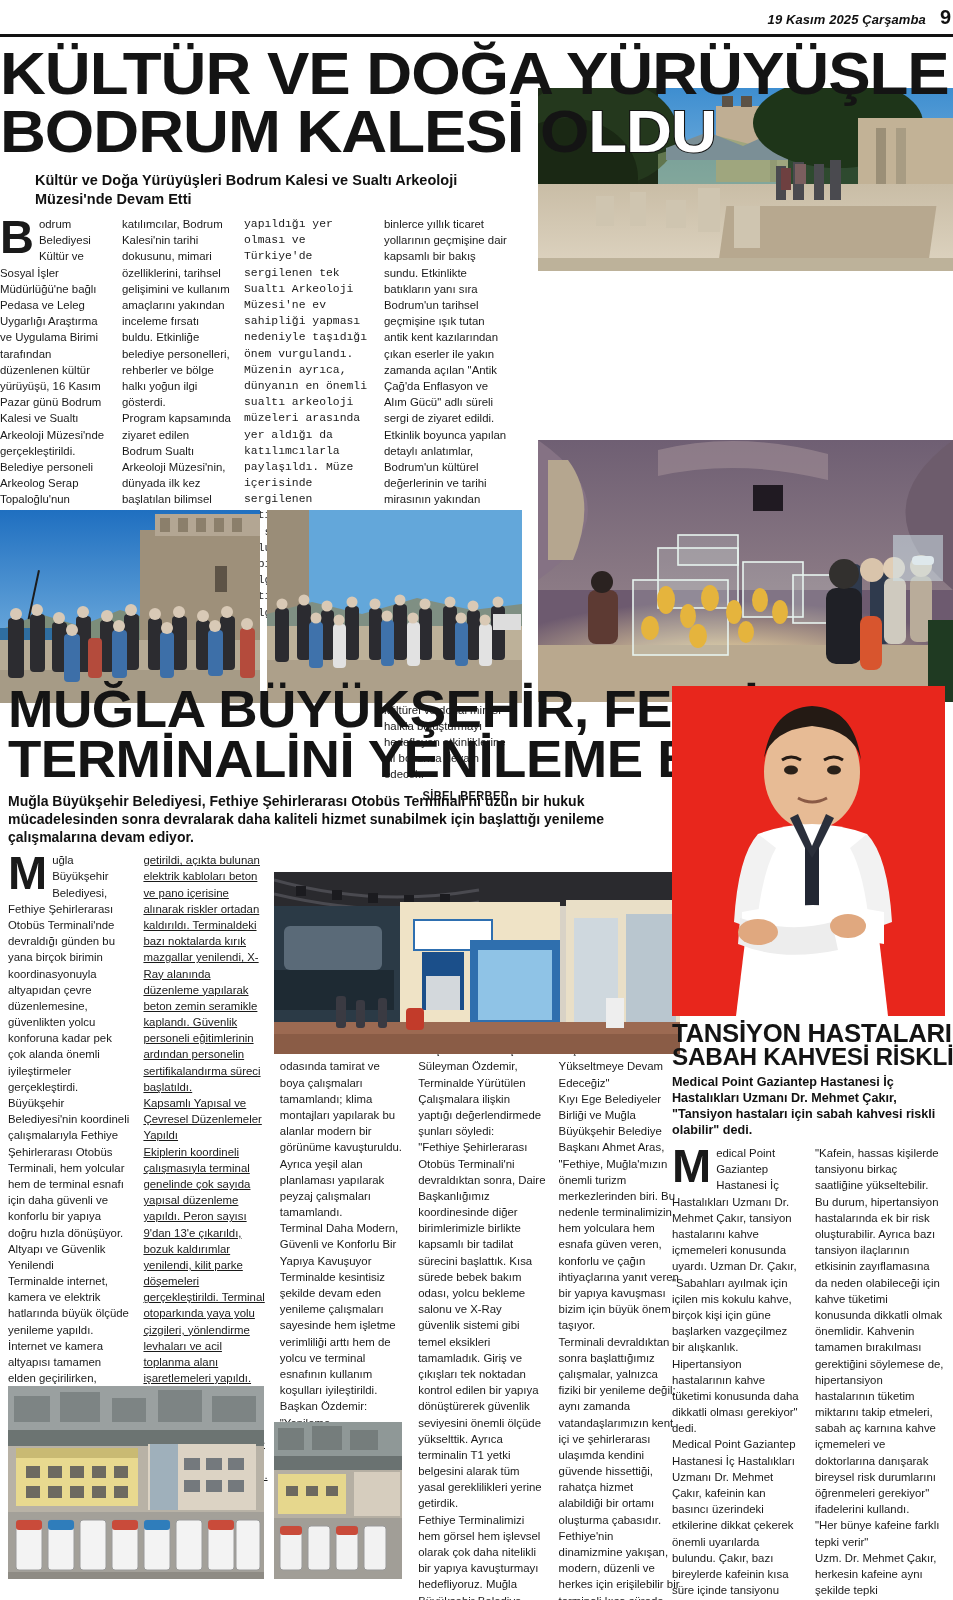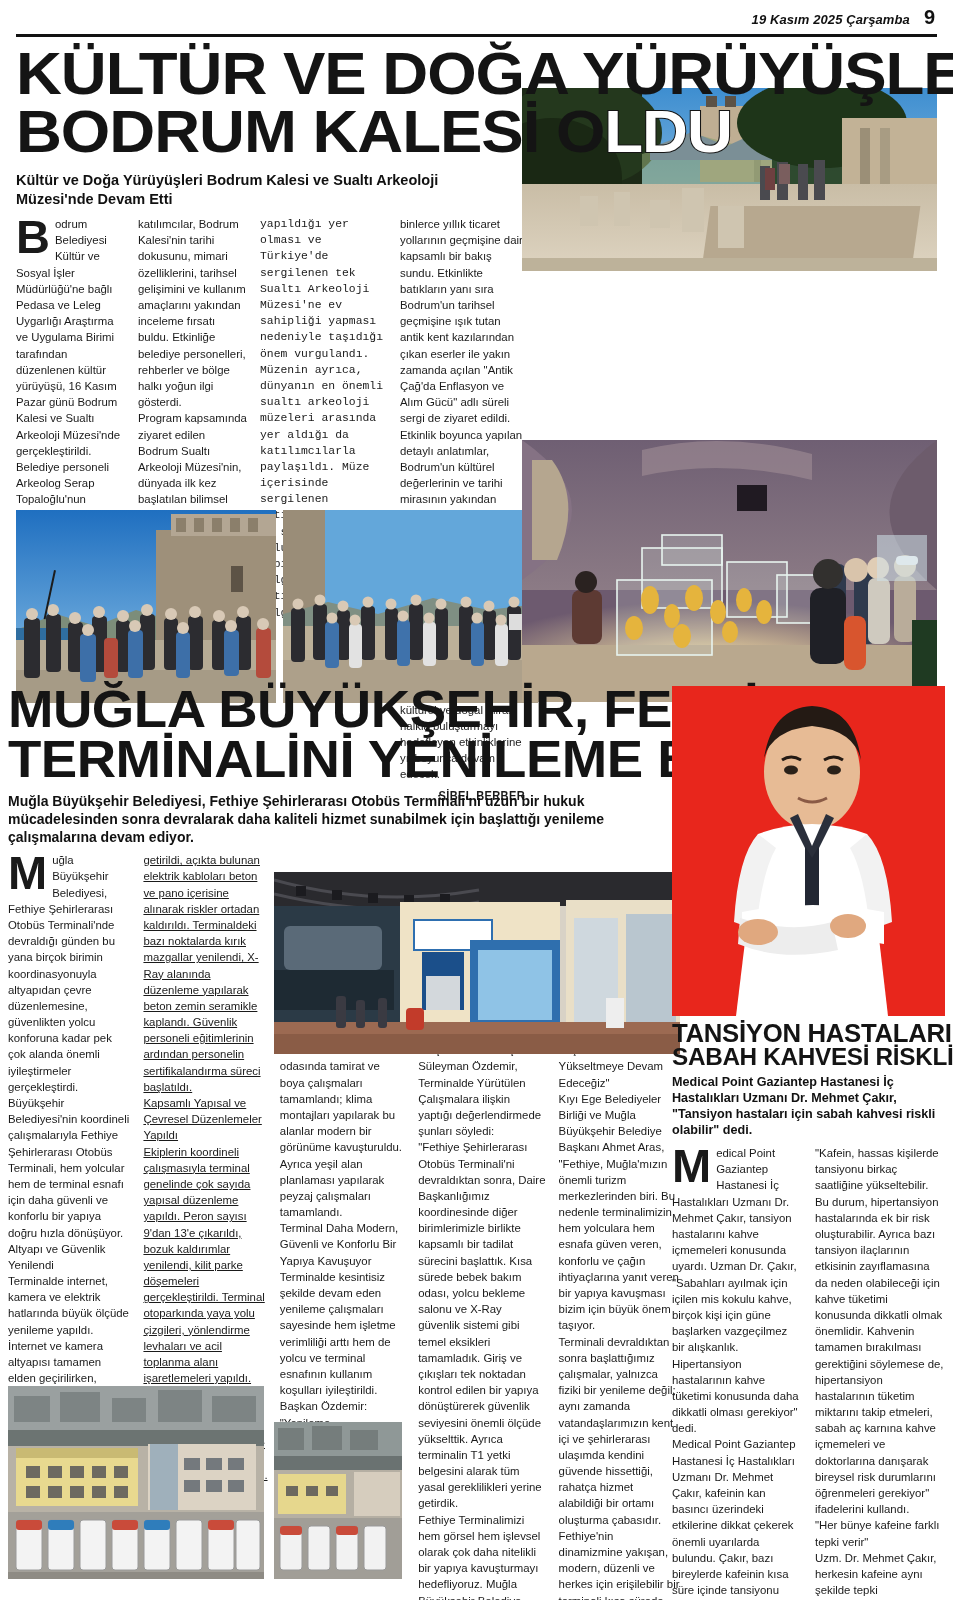--- a/index.html
+++ b/index.html
@@ -4,21 +4,21 @@
 <style>
   html,body{margin:0;padding:0;}
   body{
     width:953px;height:1600px;
     background:#ffffff;
     font-family:"Liberation Sans", sans-serif;
     color:#111;
     overflow:hidden;
     position:relative;
   }
-  .page{position:relative;width:953px;height:1600px;box-sizing:border-box;padding:0 16px;}
+  .page{position:relative;width:953px;height:1600px;box-sizing:border-box;padding:0 0;}
 
   
   .masthead{display:flex;justify-content:flex-end;align-items:baseline;gap:14px;padding:6px 2px 3px 0;}
   .masthead .date{font-size:13px;font-weight:bold;font-style:italic;letter-spacing:.1px;}
   .masthead .pageno{font-size:20px;font-weight:bold;}
   .rule-top{height:3px;background:#111;margin:2px 0 10px 0;}
 
   
   .hl-wrap{position:relative;}
   .headline{
@@ -135,21 +135,21 @@
       </svg>
     </div>
 
     <div class="hl-wrap" style="position:relative;z-index:2;">
       <div class="headline l1">KÜLTÜR VE DOĞA YÜRÜYÜŞLERİ ROTASI</div>
       <div class="headline l2">
         <span>BODRUM KALESİ O</span><span class="outline">LDU</span>
       </div>
     </div>
 
-    <div style="display:flex;">
+    <div style="display:flex;margin-left:35px;">
       <div style="width:475px;">
         <div class="deck">Kültür ve Doğa Yürüyüşleri Bodrum Kalesi ve Sualtı Arkeoloji Müzesi'nde Devam Etti</div>
       </div>
     </div>
 
     <div class="colwrap" style="align-items:flex-start;">
       <div class="col" style="width:110px;">
         <p class="dropcap">Bodrum Belediyesi Kültür ve Sosyal İşler Müdürlüğü'ne bağlı Pedasa ve Leleg Uygarlığı Araştırma ve Uygulama Birimi tarafından düzenlenen kültür yürüyüşü, 16 Kasım Pazar günü Bodrum Kalesi ve Sualtı Arkeoloji Müzesi'nde gerçekleştirildi. Belediye personeli Arkeolog Serap Topaloğlu'nun anlatımı eşliğinde yapılan etkinlikte</p>
       </div>
       <div class="col" style="width:110px;">

